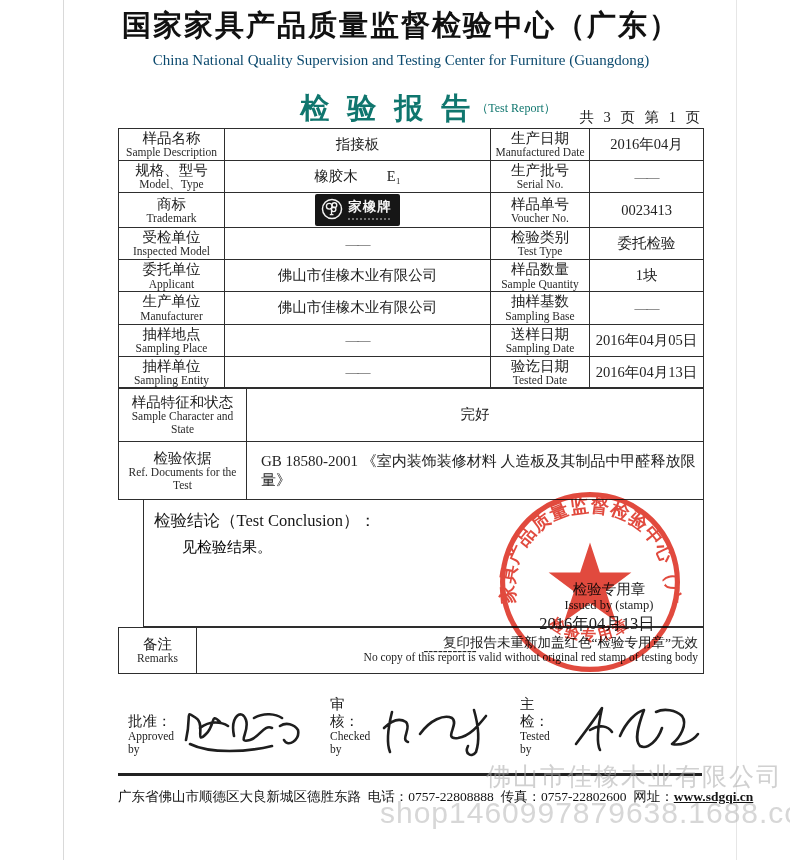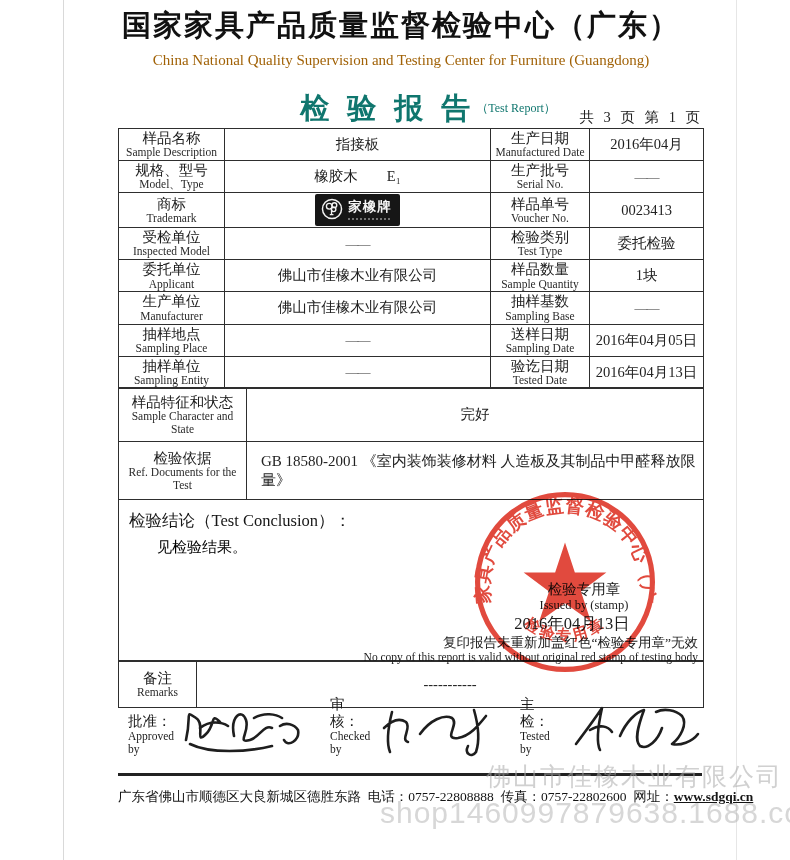--- a/index.html
+++ b/index.html
@@ -10,21 +10,21 @@
     color:#1c1c1c;
   }
   .page { position:relative; width:790px; height:860px; overflow:hidden; background:#fff; }
   .edge { position:absolute; top:0; width:1px; height:100%; background:#d9d9d9; }
   .edge.left { left:63px; }
   .edge.right { left:736px; background:#e6e6e6; }
 
   
   .header { position:absolute; left:65px; top:6px; width:672px; text-align:center; }
   .title-cn { font-size:29px; font-weight:700; letter-spacing:2px; color:#111; }
-  .title-en { font-size:15px; margin-top:6px; color:#a16207; }
+  .title-en { font-size:15px; margin-top:6px; color:#0c4a6e; }
   .report-title { margin-top:20px; font-size:29px; font-weight:600; letter-spacing:18px; text-indent:18px; color:#0f766e;padding-left:36px; }
   .report-title .en { font-size:12px; font-weight:400; letter-spacing:0; text-indent:0; vertical-align:6px; margin-left:-12px; }
   .pagination { position:absolute; left:118px; top:108px; width:585px; text-align:right; font-size:14.5px; letter-spacing:3px; color:#222; }
 
   
   .report-box { position:absolute; left:118px; top:128px; width:586px; }
   table { border-collapse:collapse; width:100%; table-layout:fixed; }
   table + table, .sec { margin-top:-1.5px; }
   td { border:1.5px solid #2e2e2e; padding:1px 2px; text-align:center; vertical-align:middle; overflow:hidden; }
   .t-top td { height:31px; }
@@ -38,21 +38,21 @@
   .t-mid .val-left { text-align:left; padding-left:14px; font-size:15px; }
 
   
   .logo { display:inline-flex; align-items:center; gap:5px; background:#161616; border-radius:2px;
           padding:3px 8px 5px 6px; height:32px; }
   .logo svg { display:block; }
   .logo-txt { color:#f5f5f5; font-size:13.5px; font-weight:600; letter-spacing:1px; line-height:1; }
   .logo-sub { height:2px; margin-top:3px; background:repeating-linear-gradient(90deg,#9a9a9a 0 2px,transparent 2px 4px); opacity:.7; }
 
   
-  .sec-conclusion { position:relative; border:1.5px solid #2e2e2e; height:162px; }
+  .sec-conclusion { position:relative; border:1.5px solid #2e2e2e; height:128px;margin-left:25px; }
   .concl-heading { position:absolute; left:10px; top:10px; font-size:16.5px; color:#161616; }
   .concl-body { position:absolute; left:38px; top:38px; font-size:15px; color:#000000; }
   .stamp-cn  { position:absolute; left:380px; top:80px;  width:170px; text-align:center; font-size:14.5px; }
   .stamp-en  { position:absolute; left:380px; top:98px;  width:170px; text-align:center; font-size:12.5px; }
   .stamp-dt  { position:absolute; left:368px; top:113px; width:170px; text-align:center; font-size:16.5px; }
   .notice-cn { position:absolute; right:5px;  top:134px; font-size:13.5px; }
   .notice-en { position:absolute; right:5px;  top:151px; font-size:11.5px; }
   .stamp-svg { position:absolute; left:352px; top:-12px; width:188px; height:188px;
                mix-blend-mode:multiply; opacity:.92; }
 

